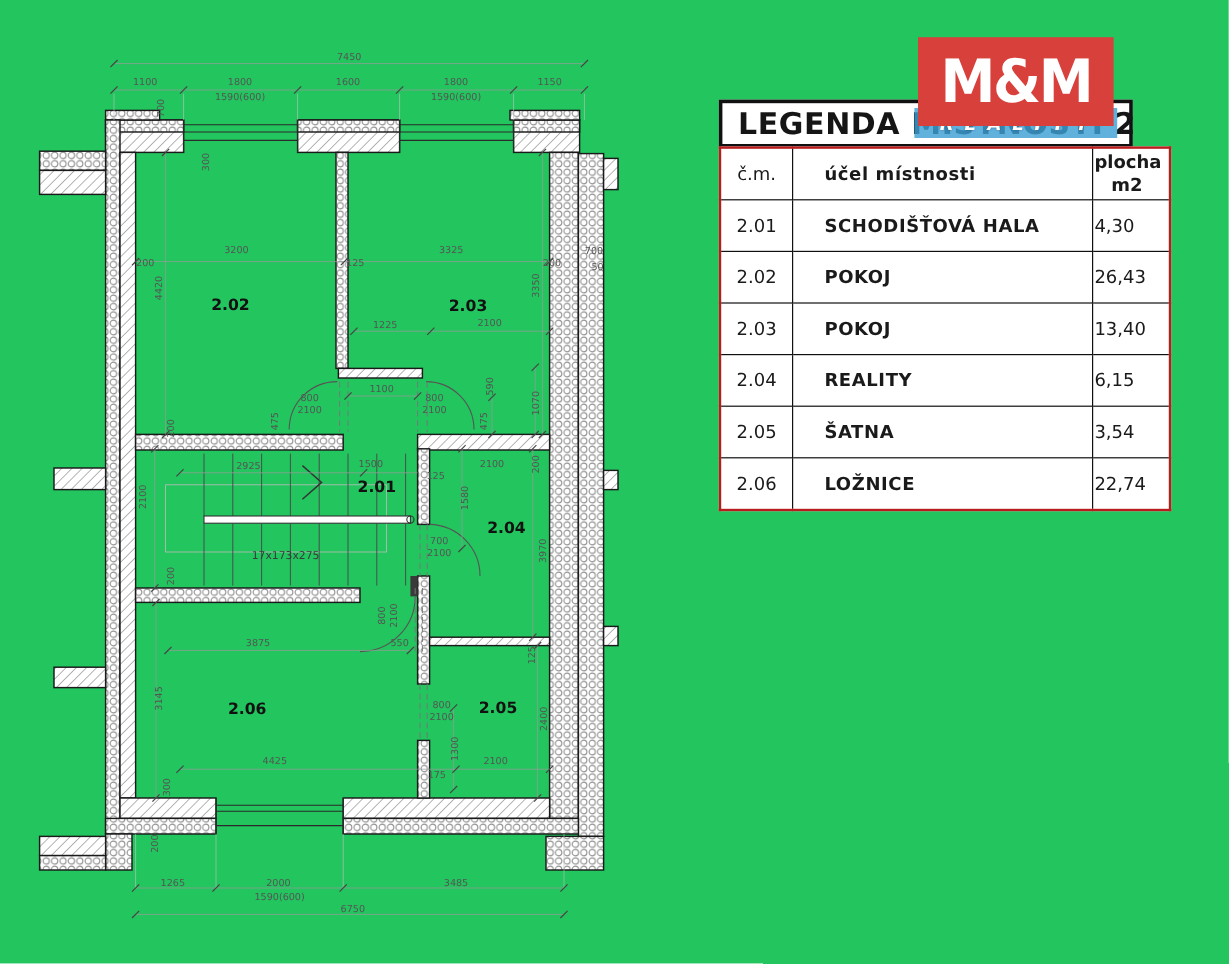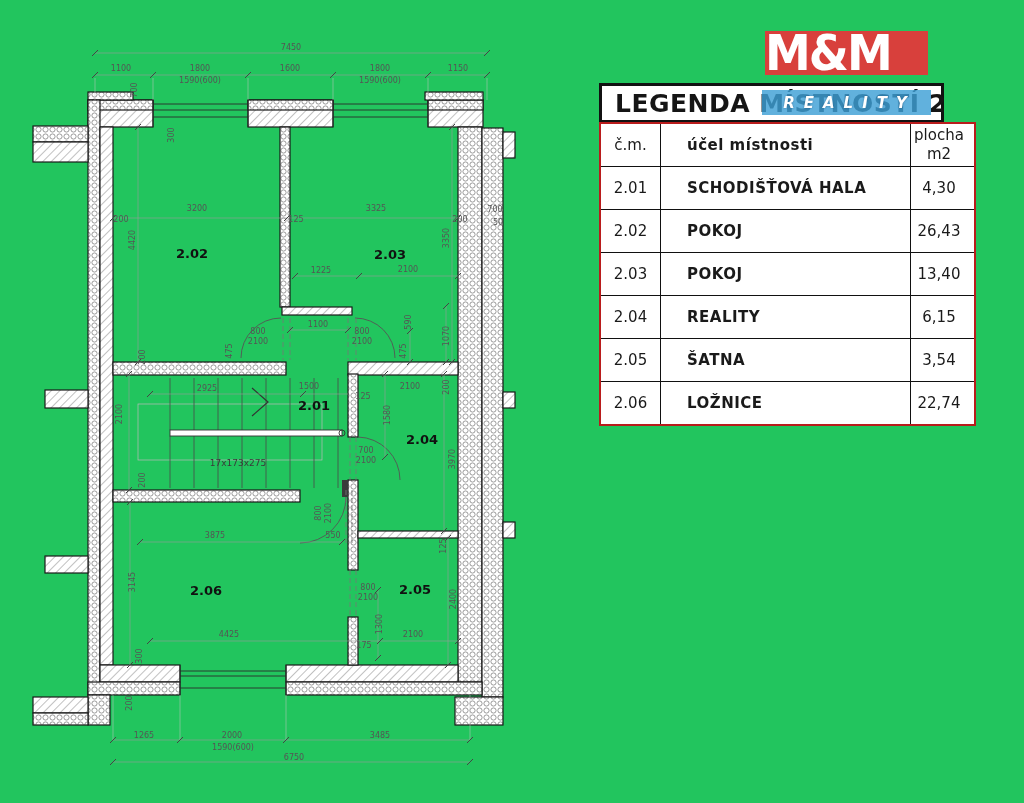--- a/index.html
+++ b/index.html
@@ -9,34 +9,34 @@
 
   
   #legend-header{position:absolute;left:599px;top:83px;width:345px;height:40px;
     border:3px solid #111;box-sizing:border-box;background:#fff;}
   #legend-title{position:absolute;left:13px;top:3px;width:330px;white-space:nowrap;
     font-size:25px;font-weight:bold;color:#151515;letter-spacing:0.5px;overflow:hidden;}
   #reality-band{position:absolute;left:160px;top:4px;width:169px;height:25px;
     background:rgba(62,160,214,0.82);display:flex;align-items:center;justify-content:center;font-style:italic;}
   #reality-text{font-size:15px;font-weight:bold;color:#fff;letter-spacing:9px;
     text-shadow:0 0 2px rgba(0,40,80,.45);padding-left:6px;}
-  #mm-logo{position:absolute;left:765px;top:31px;width:163px;height:44px;background:#d8403c;
-    display:flex;align-items:center;}
+  #mm-logo{position:absolute;left:765px;top:31px;width:163px;height:74px;background:#d8403c;
+    display:flex;align-items:center;justify-content:center;}
   #mm-logo span{color:#fff;font-size:46px;font-weight:bold;letter-spacing:-2px;
     transform:scaleY(1.08);}
 
   #legend-table{position:absolute;left:599px;top:122px;width:345px;border-collapse:collapse;
     table-layout:fixed;background:#fff;}
   #legend-table td{border:1px solid #111;height:40px;font-size:15px;color:#1a1a1a;
     vertical-align:middle;overflow:hidden;white-space:nowrap;}
   #legend-table{border:2px solid #b91c1c;}
   td.c-num{width:57px;text-align:center;}
   td.c-name{width:222px;padding-left:26px;letter-spacing:0.5px;font-weight:bold;}
-  td.c-area{width:54px;text-align:center;padding-right:8px;}
-  td.c-head3{text-align:center;font-size:14px;line-height:1.25;}
+  td.c-area{width:54px;text-align:left;padding-right:8px;}
+  td.c-head3{text-align:center;font-size:14px;line-height:1.25;font-weight:bold;}
 
   
   .wall{stroke:#1a1a1a;stroke-width:1.2;}
   .win{stroke:#2a2a2a;stroke-width:0.9;fill:none;}
   .dim{stroke:#9a9a9a;stroke-width:0.6;}
   .wit{stroke:#c4c4c4;stroke-width:0.5;}
   .tick{stroke:#444;stroke-width:1;}
   .door{stroke:#555;stroke-width:0.9;fill:none;}
   .dash{stroke:#777;stroke-width:0.8;fill:none;stroke-dasharray:5,3;}
   .tread{stroke:#4a4a4a;stroke-width:0.8;}

